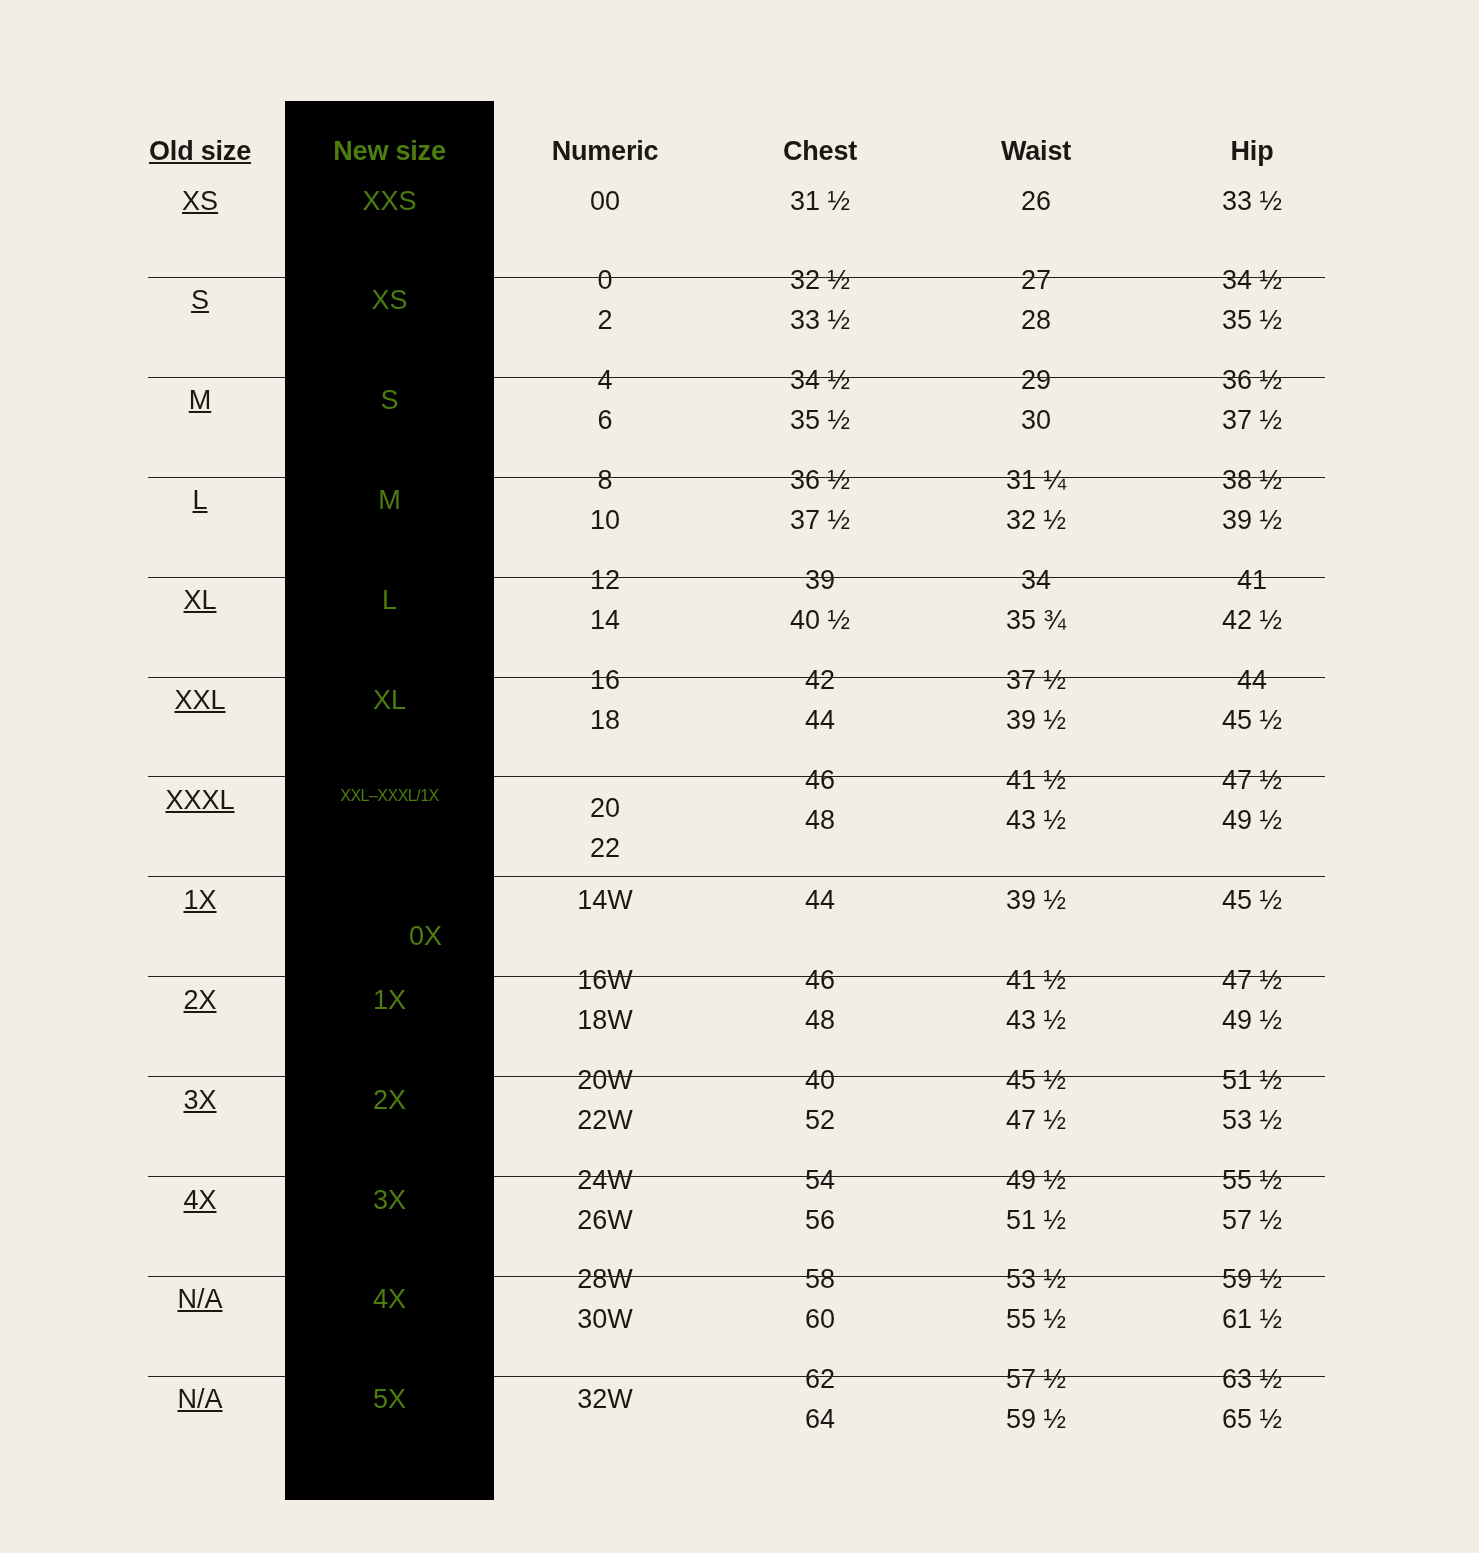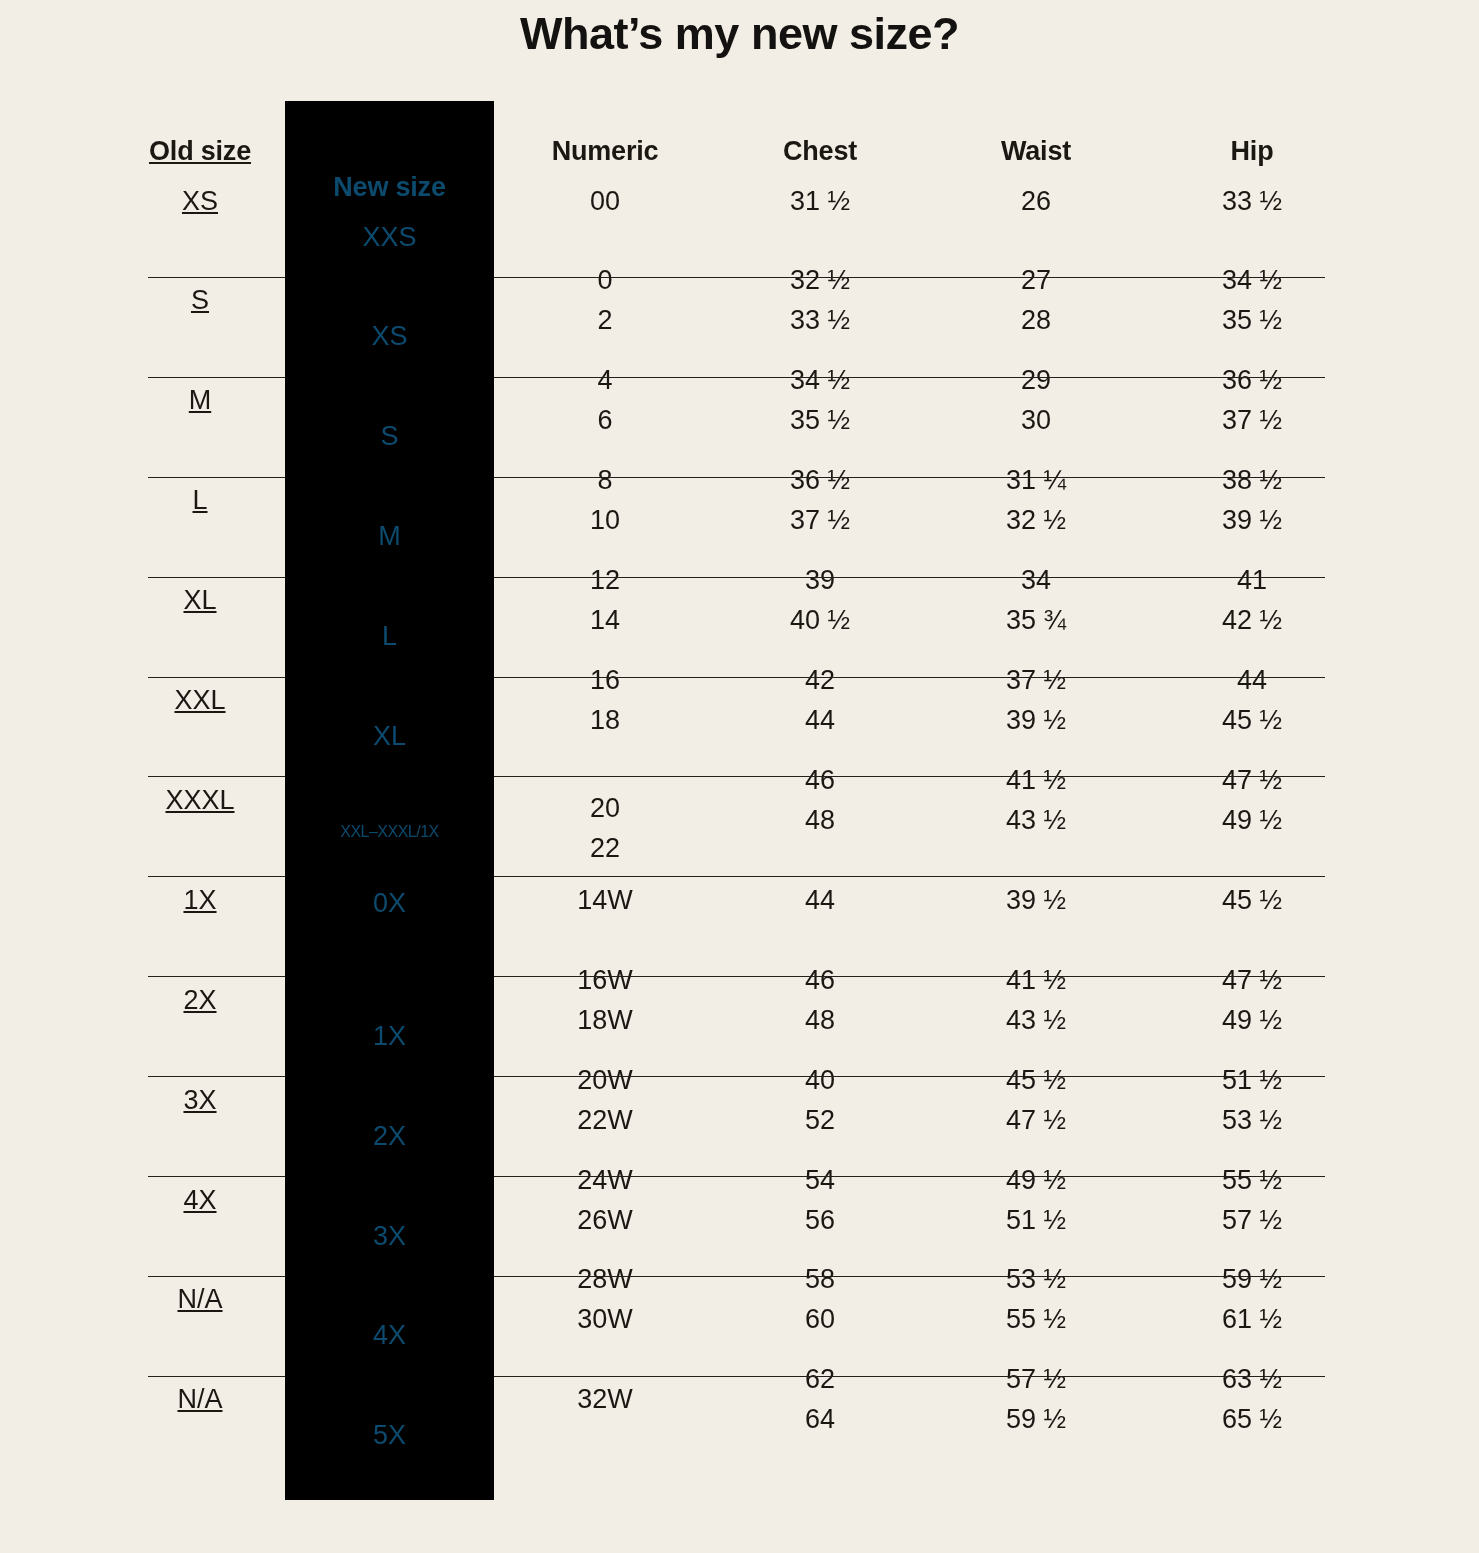--- a/index.html
+++ b/index.html
@@ -64,22 +64,21 @@
   .cell {
     position: absolute;
     text-align: center;
     font-size: 27px;
     font-weight: normal;
     color: #1b1814;
     line-height: 1.0;
   }
 
   .cell.hl {
-    color: #0c4a6e;
-    margin-top: 36px;
+    color: #4d7c0f;
   }
 
   
   .header-row .cell {
     font-size: 27px;
     font-weight: bold;
     letter-spacing: -0.2px;
   }
 
   
@@ -105,21 +104,20 @@
   }
   .stack-line + .stack-line {
     margin-top: 13px;
   }
 </style>
 </head>
 <body>
 
 <div id="page-root">
 
-  <div class="page-title">What’s my new size?</div>
 
   <div class="highlight-col"></div>
 
   <div class="size-table" id="size-table">
       <div class="row header-row" style="top: 0px;">
         <div class="cell col-old" style="top: 138px;">Old size</div>
         <div class="cell col-new hl" style="top: 138px;">New size</div>
         <div class="cell col-num" style="top: 138px;">Numeric</div>
         <div class="cell col-chest" style="top: 138px;">Chest</div>
         <div class="cell col-waist" style="top: 138px;">Waist</div>
@@ -300,21 +298,21 @@
           <span class="stack-line">47 ½</span>
           <span class="stack-line">49 ½</span>
         </div>
       </div>
       <div class="sep left" style="top: 876px;"></div>
       <div class="sep right" style="top: 876px;"></div>
       <div class="row" style="top: 0px;">
         <div class="cell col-old" style="top: 886.8px;">
           <span class="stack-line">1X</span>
         </div>
-        <div class="cell col-new hl" style="top: 854px;">
+        <div class="cell col-new hl" style="top: 923px; padding-left: 36px;">
           <span class="stack-line">0X</span>
         </div>
         <div class="cell col-num" style="top: 886.8px;">
           <span class="stack-line">14W</span>
         </div>
         <div class="cell col-chest" style="top: 886.8px;">
           <span class="stack-line">44</span>
         </div>
         <div class="cell col-waist" style="top: 886.8px;">
           <span class="stack-line">39 ½</span>

